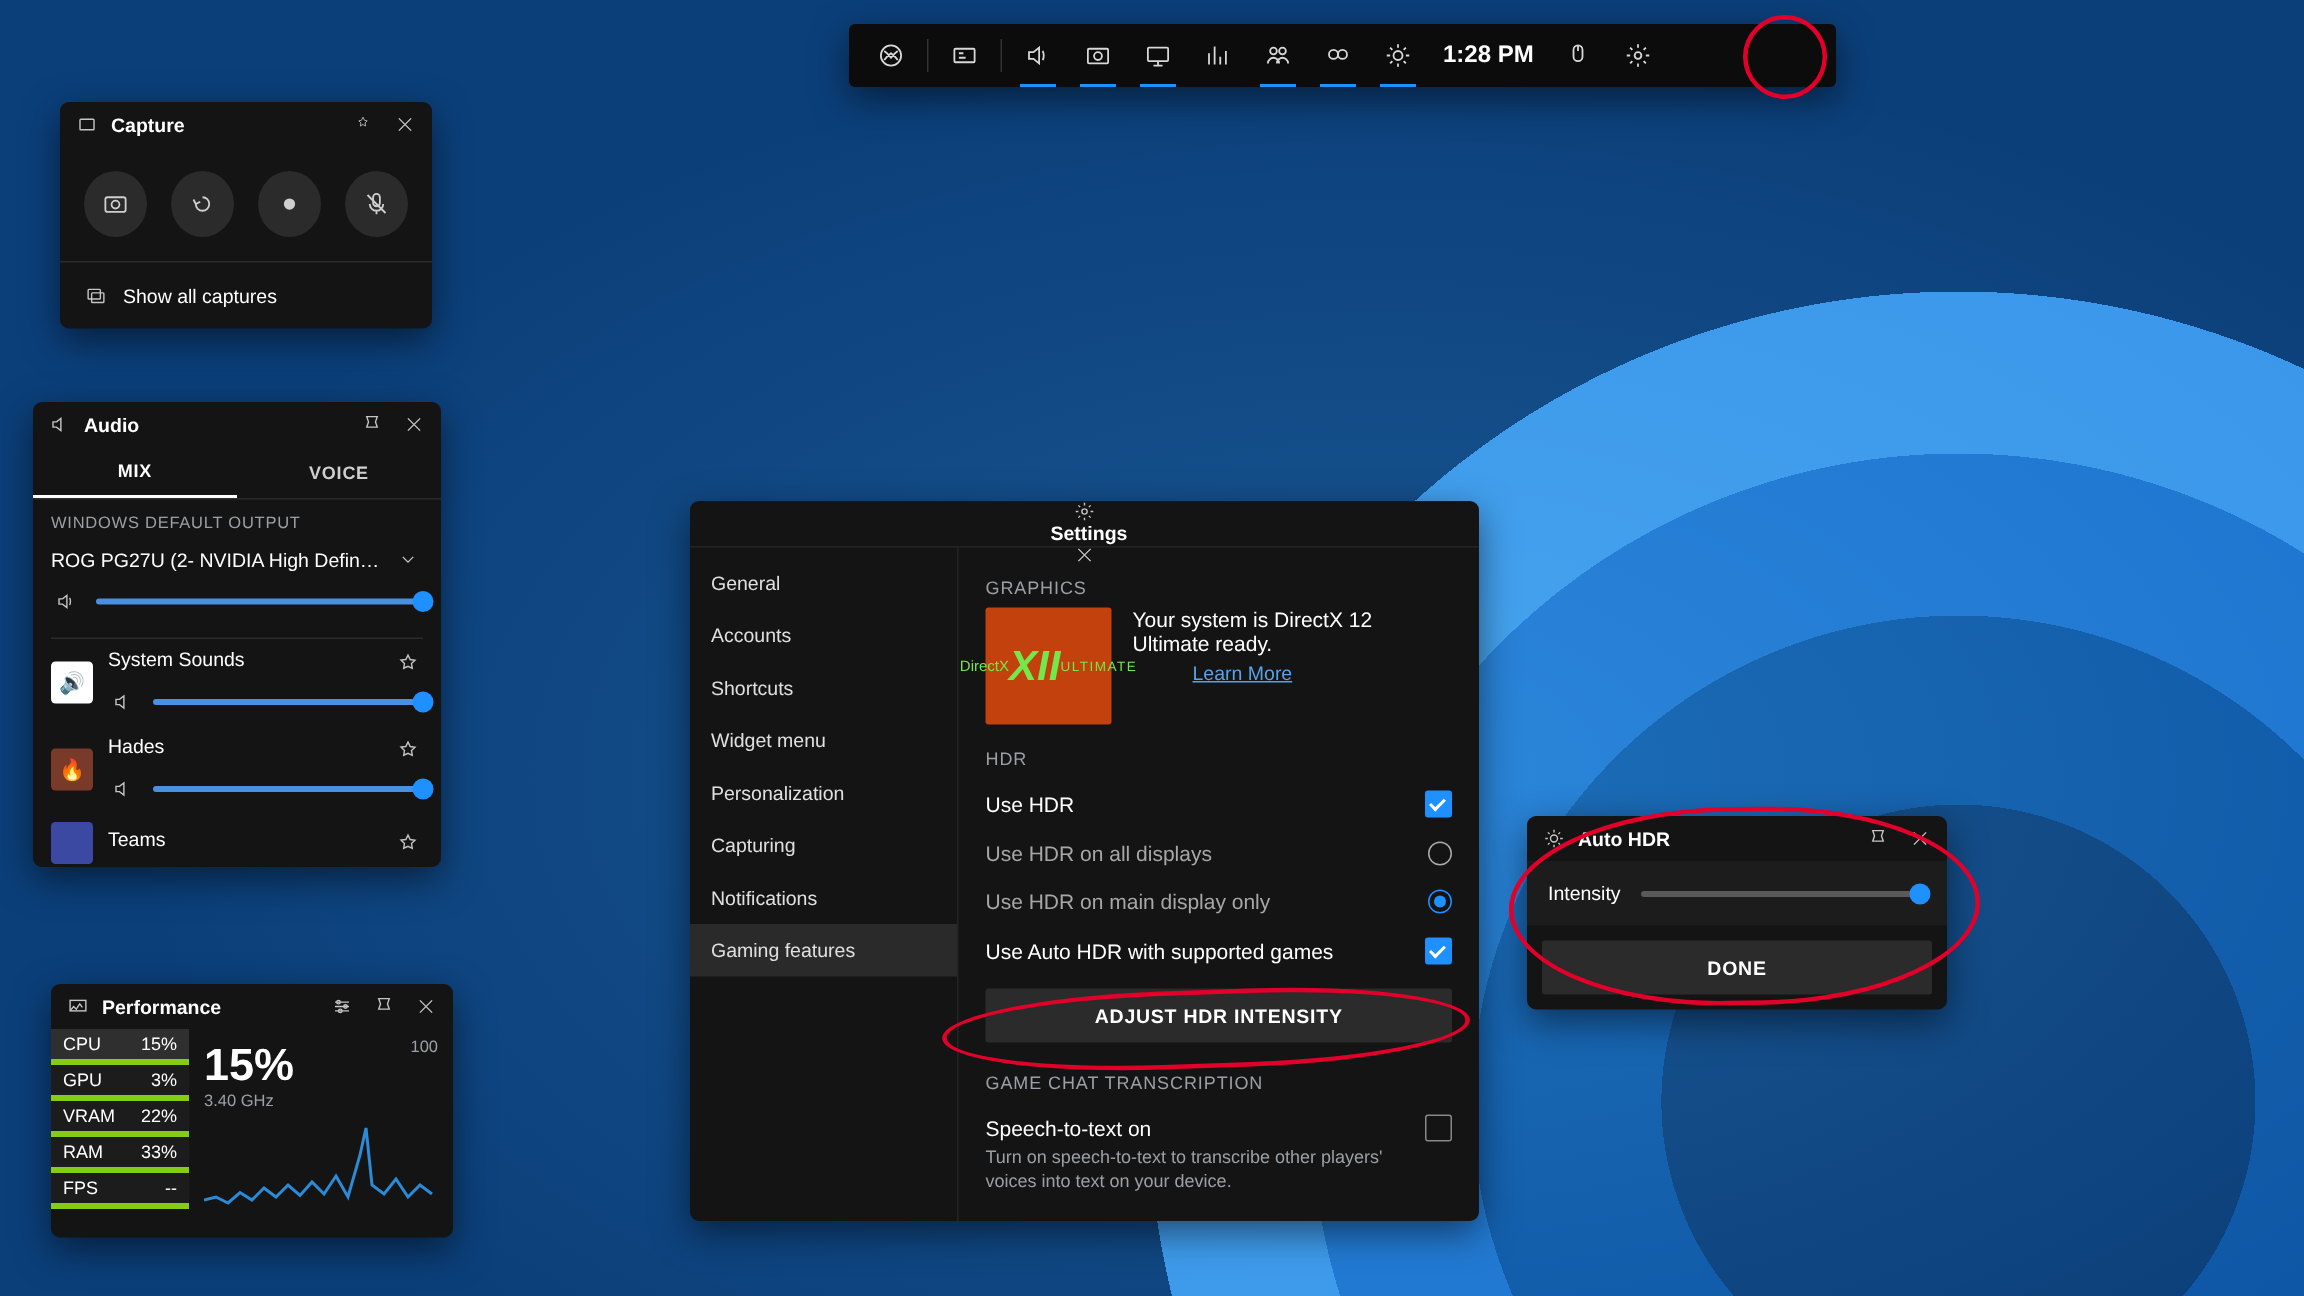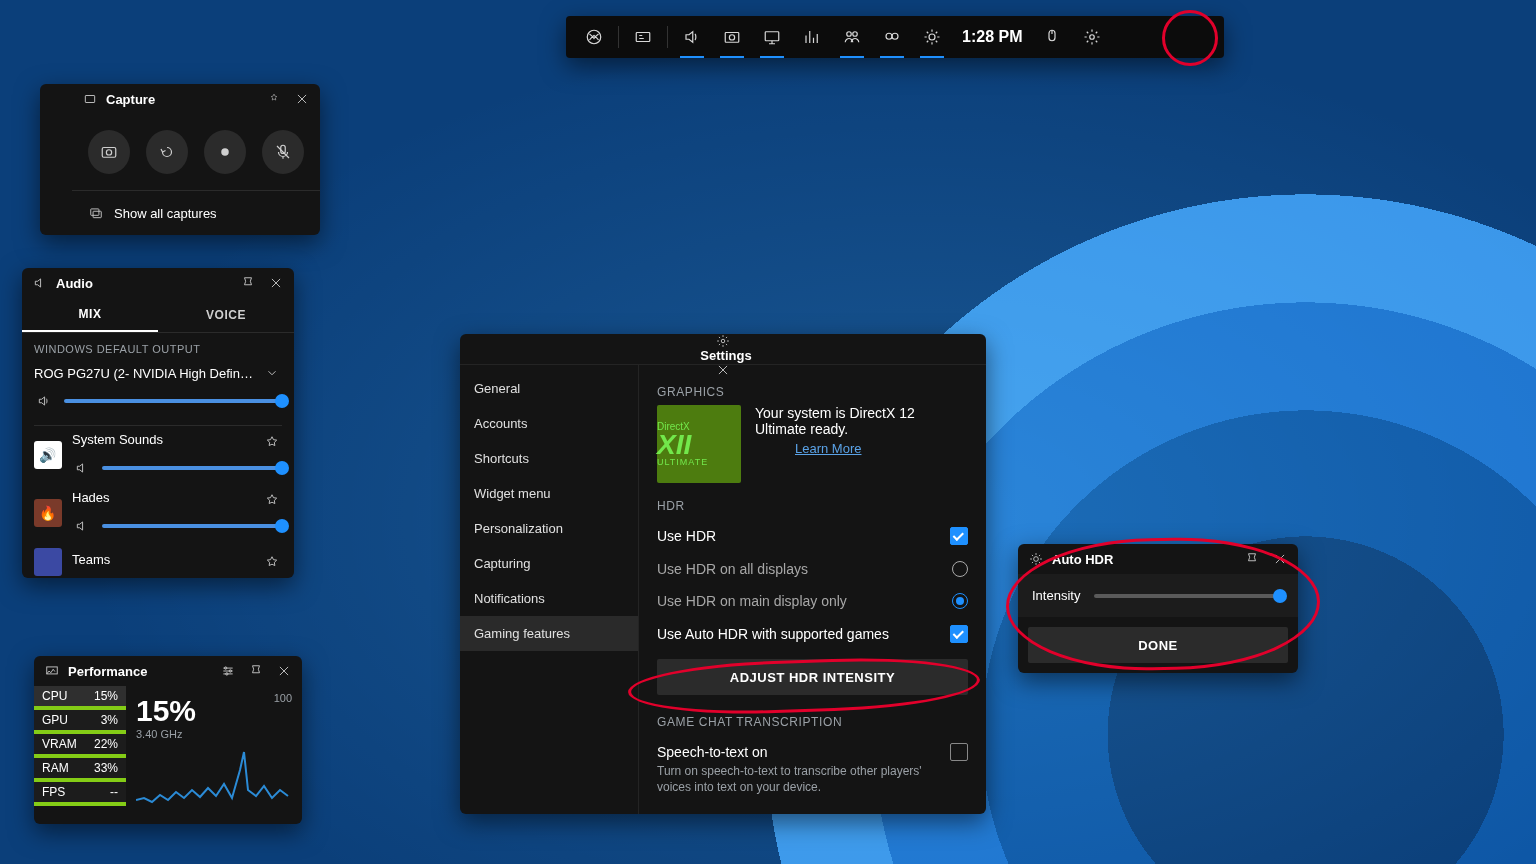--- a/index.html
+++ b/index.html
@@ -52,21 +52,21 @@
   .settings-body{display:flex;flex:1;min-height:0;}
   .settings-nav{width:178px;padding:6px 0;overflow:auto;}
   .settings-nav .nav{padding:10px 14px;font-size:13px;color:#e0e0e0;}
   .settings-nav .nav.active{background:#2a2a2a;}
   .settings-main{flex:1;padding:12px 18px 18px 18px;overflow:auto;border-left:1px solid #242424;}
   .row{display:flex;align-items:center;justify-content:space-between;padding:8px 0;font-size:14px;}
   .row-sub{color:#a7a7a7;font-size:14px;}
   .big-btn{background:#2b2b2b;height:36px;display:flex;align-items:center;justify-content:center;font-size:13px;font-weight:700;letter-spacing:.5px;border-radius:2px;margin-top:8px;}
   .section-title{color:#9aa0a6;font-size:12px;letter-spacing:.6px;margin:8px 0 6px;}
   .dx-tile{display:flex;gap:14px;align-items:flex-start;margin:6px 0 16px;}
-  .dx-badge{width:84px;height:78px;background:#4d7c0f;border-radius:2px;display:flex;flex-direction:column;justify-content:center;}
+  .dx-badge{width:84px;height:78px;background:#c2410c;border-radius:2px;display:flex;flex-direction:row;align-items:center;justify-content:center;}
   .dx-badge .t{font-size:10px;color:#72e84b;}
   .dx-badge .x{font-size:28px;font-weight:900;font-style:italic;color:#72e84b;line-height:.9;}
   .dx-badge .u{font-size:9px;color:#72e84b;letter-spacing:1px;}
   .small{font-size:12px;color:#9aa0a6;line-height:1.35;}
   
   .hdrw{left:1018px;top:544px;width:280px;}
   
   .perf{left:34px;top:656px;width:268px;}
   .perf-body{display:flex;}
   .perf-list{width:94px;font-size:12px;}
@@ -149,21 +149,21 @@
   <div class="gb-item">
       <svg viewBox="0 0 24 24">
         <circle cx="12" cy="12" r="3"></circle>
         <path d="M12 2v3M12 19v3M2 12h3M19 12h3M5 5l2 2M17 17l2 2M19 5l-2 2M5 19l2-2"></path>
       </svg>
     </div>
 </div>
 
 <div class="ink" style="left:1162px;top:10px;width:50px;height:50px;"></div>
 
-<div class="panel" style="left:40px;top:84px;width:248px;padding-left:32px;">
+<div class="panel" style="left:40px;top:68px;width:248px;">
   <div class="panel-header">
     <span class="hicon">
         <svg viewBox="0 0 24 24">
           <rect x="4" y="6" width="16" height="12" rx="1"></rect>
         </svg>
       </span>
     <span class="title">Capture</span>
     <span class="spacer"></span>
     <span class="hicon btn">
         <svg viewBox="0 0 24 24">

